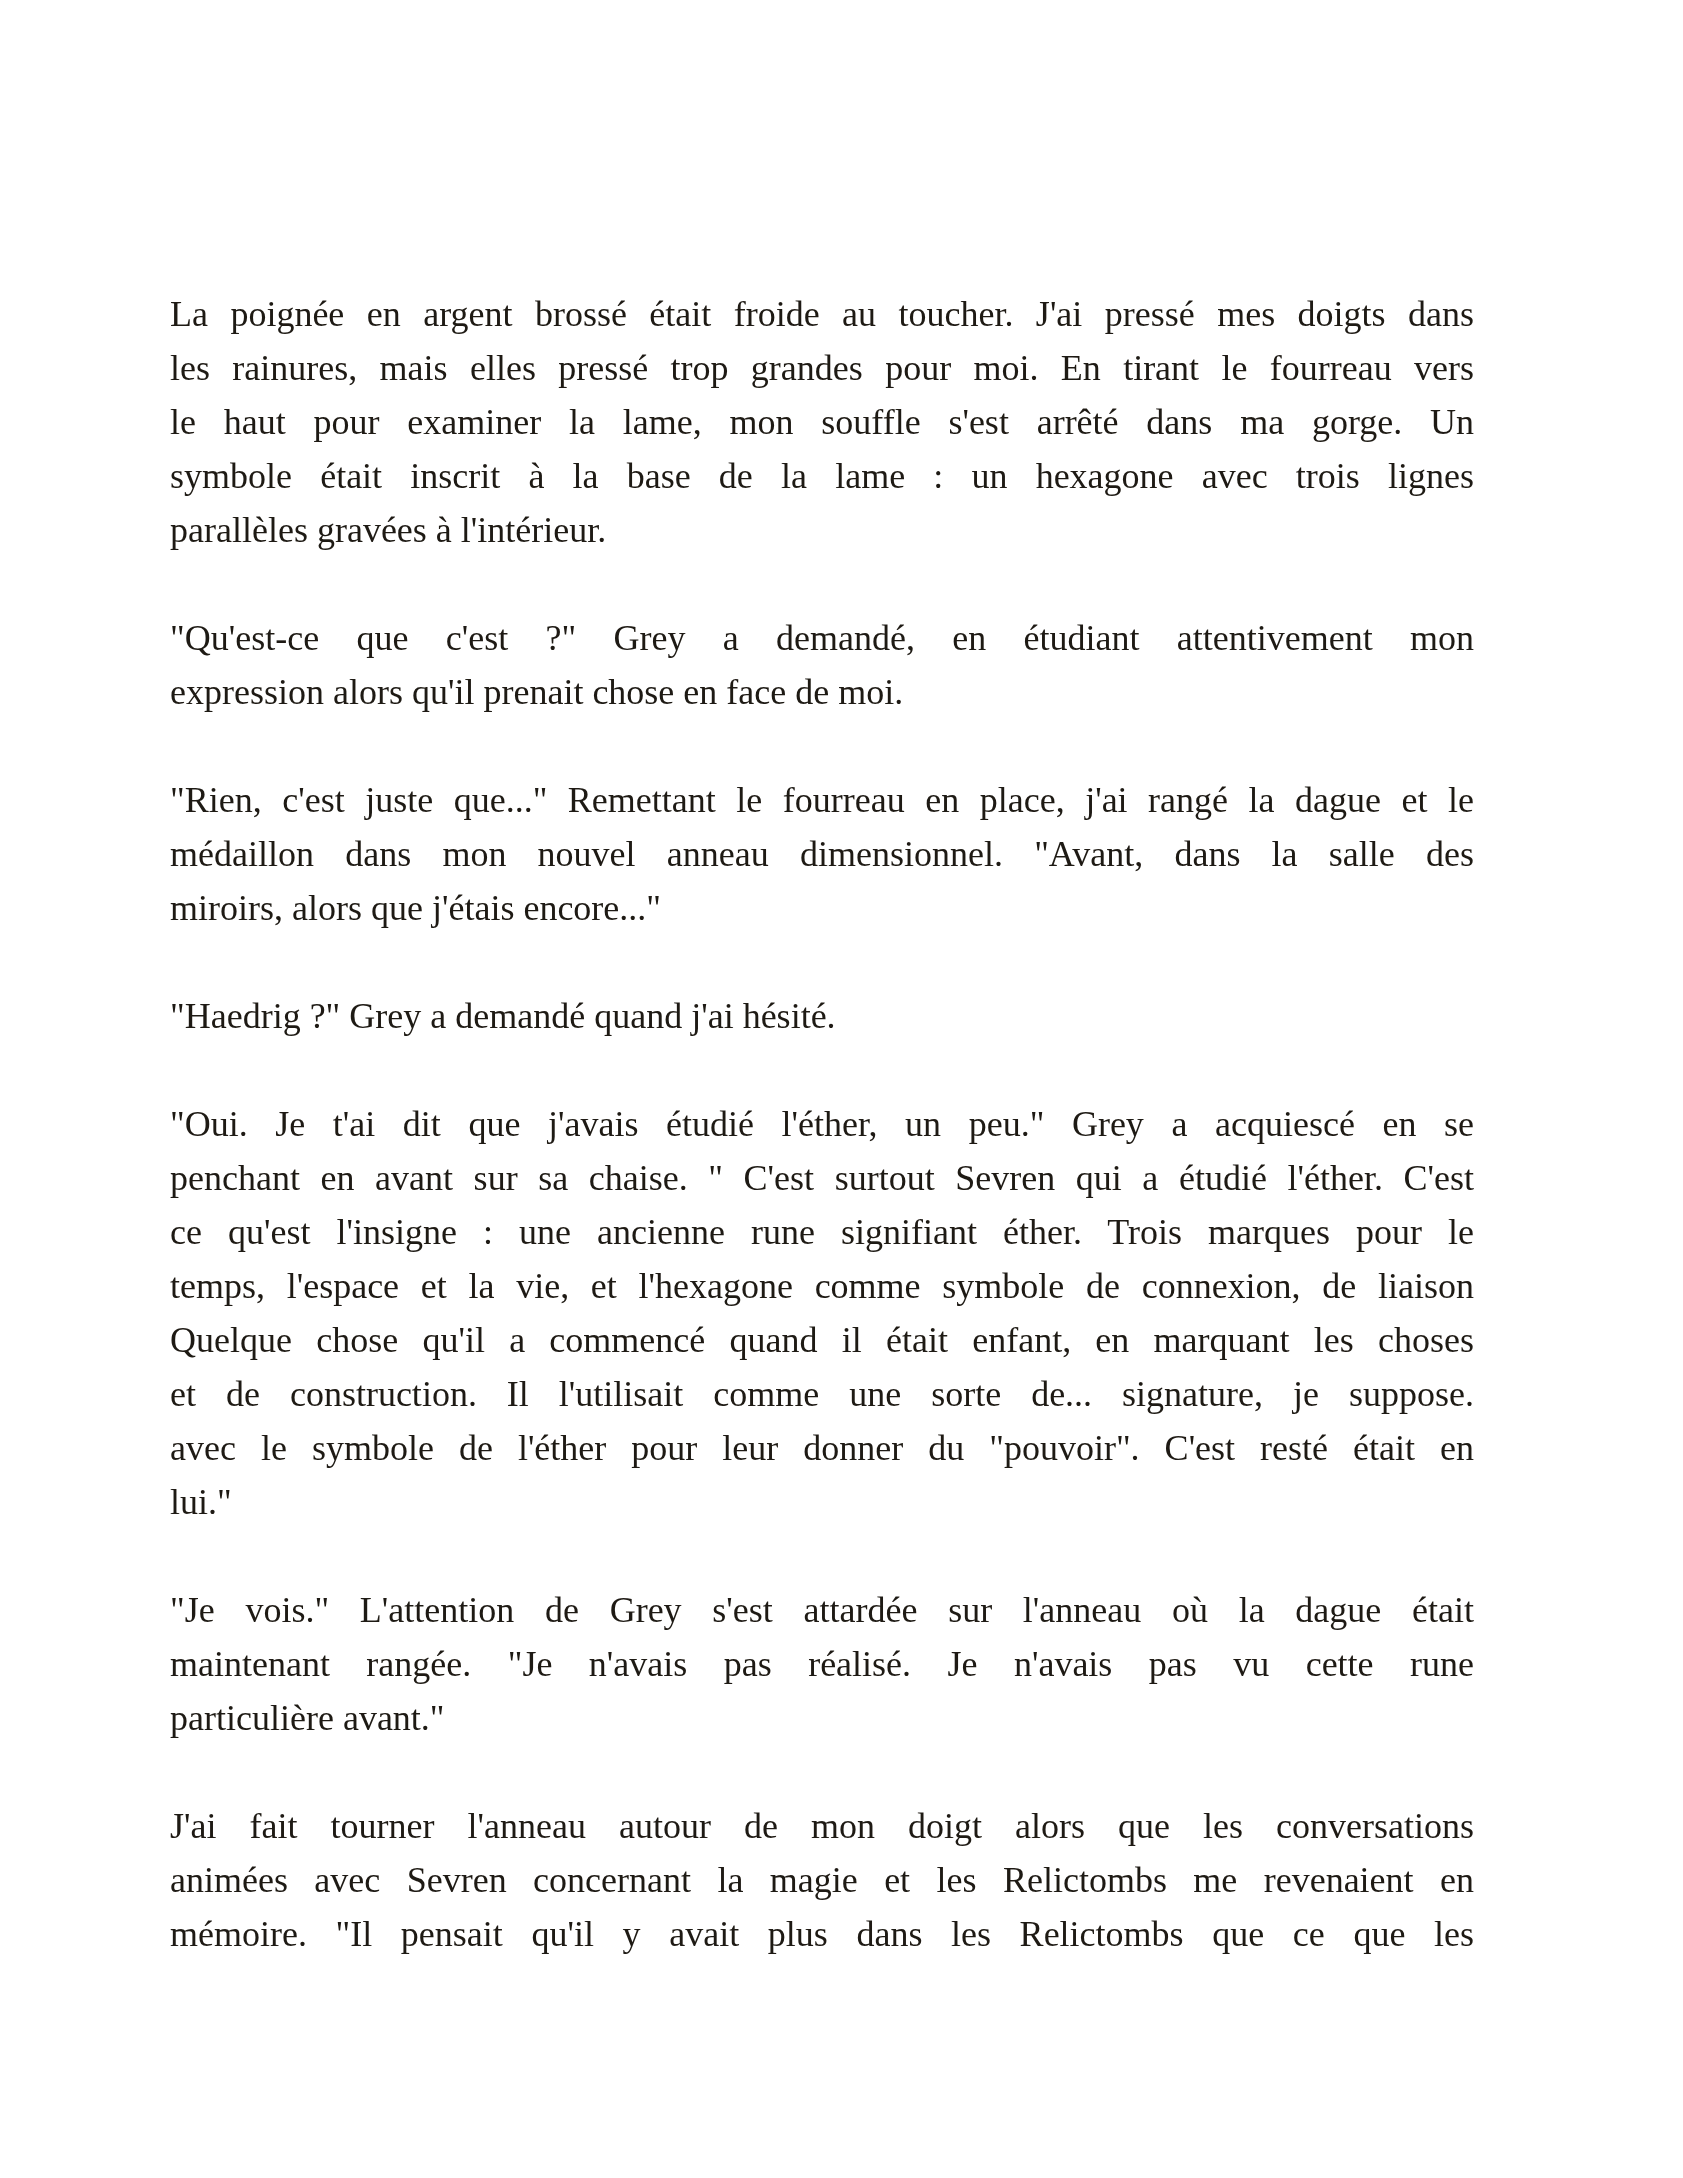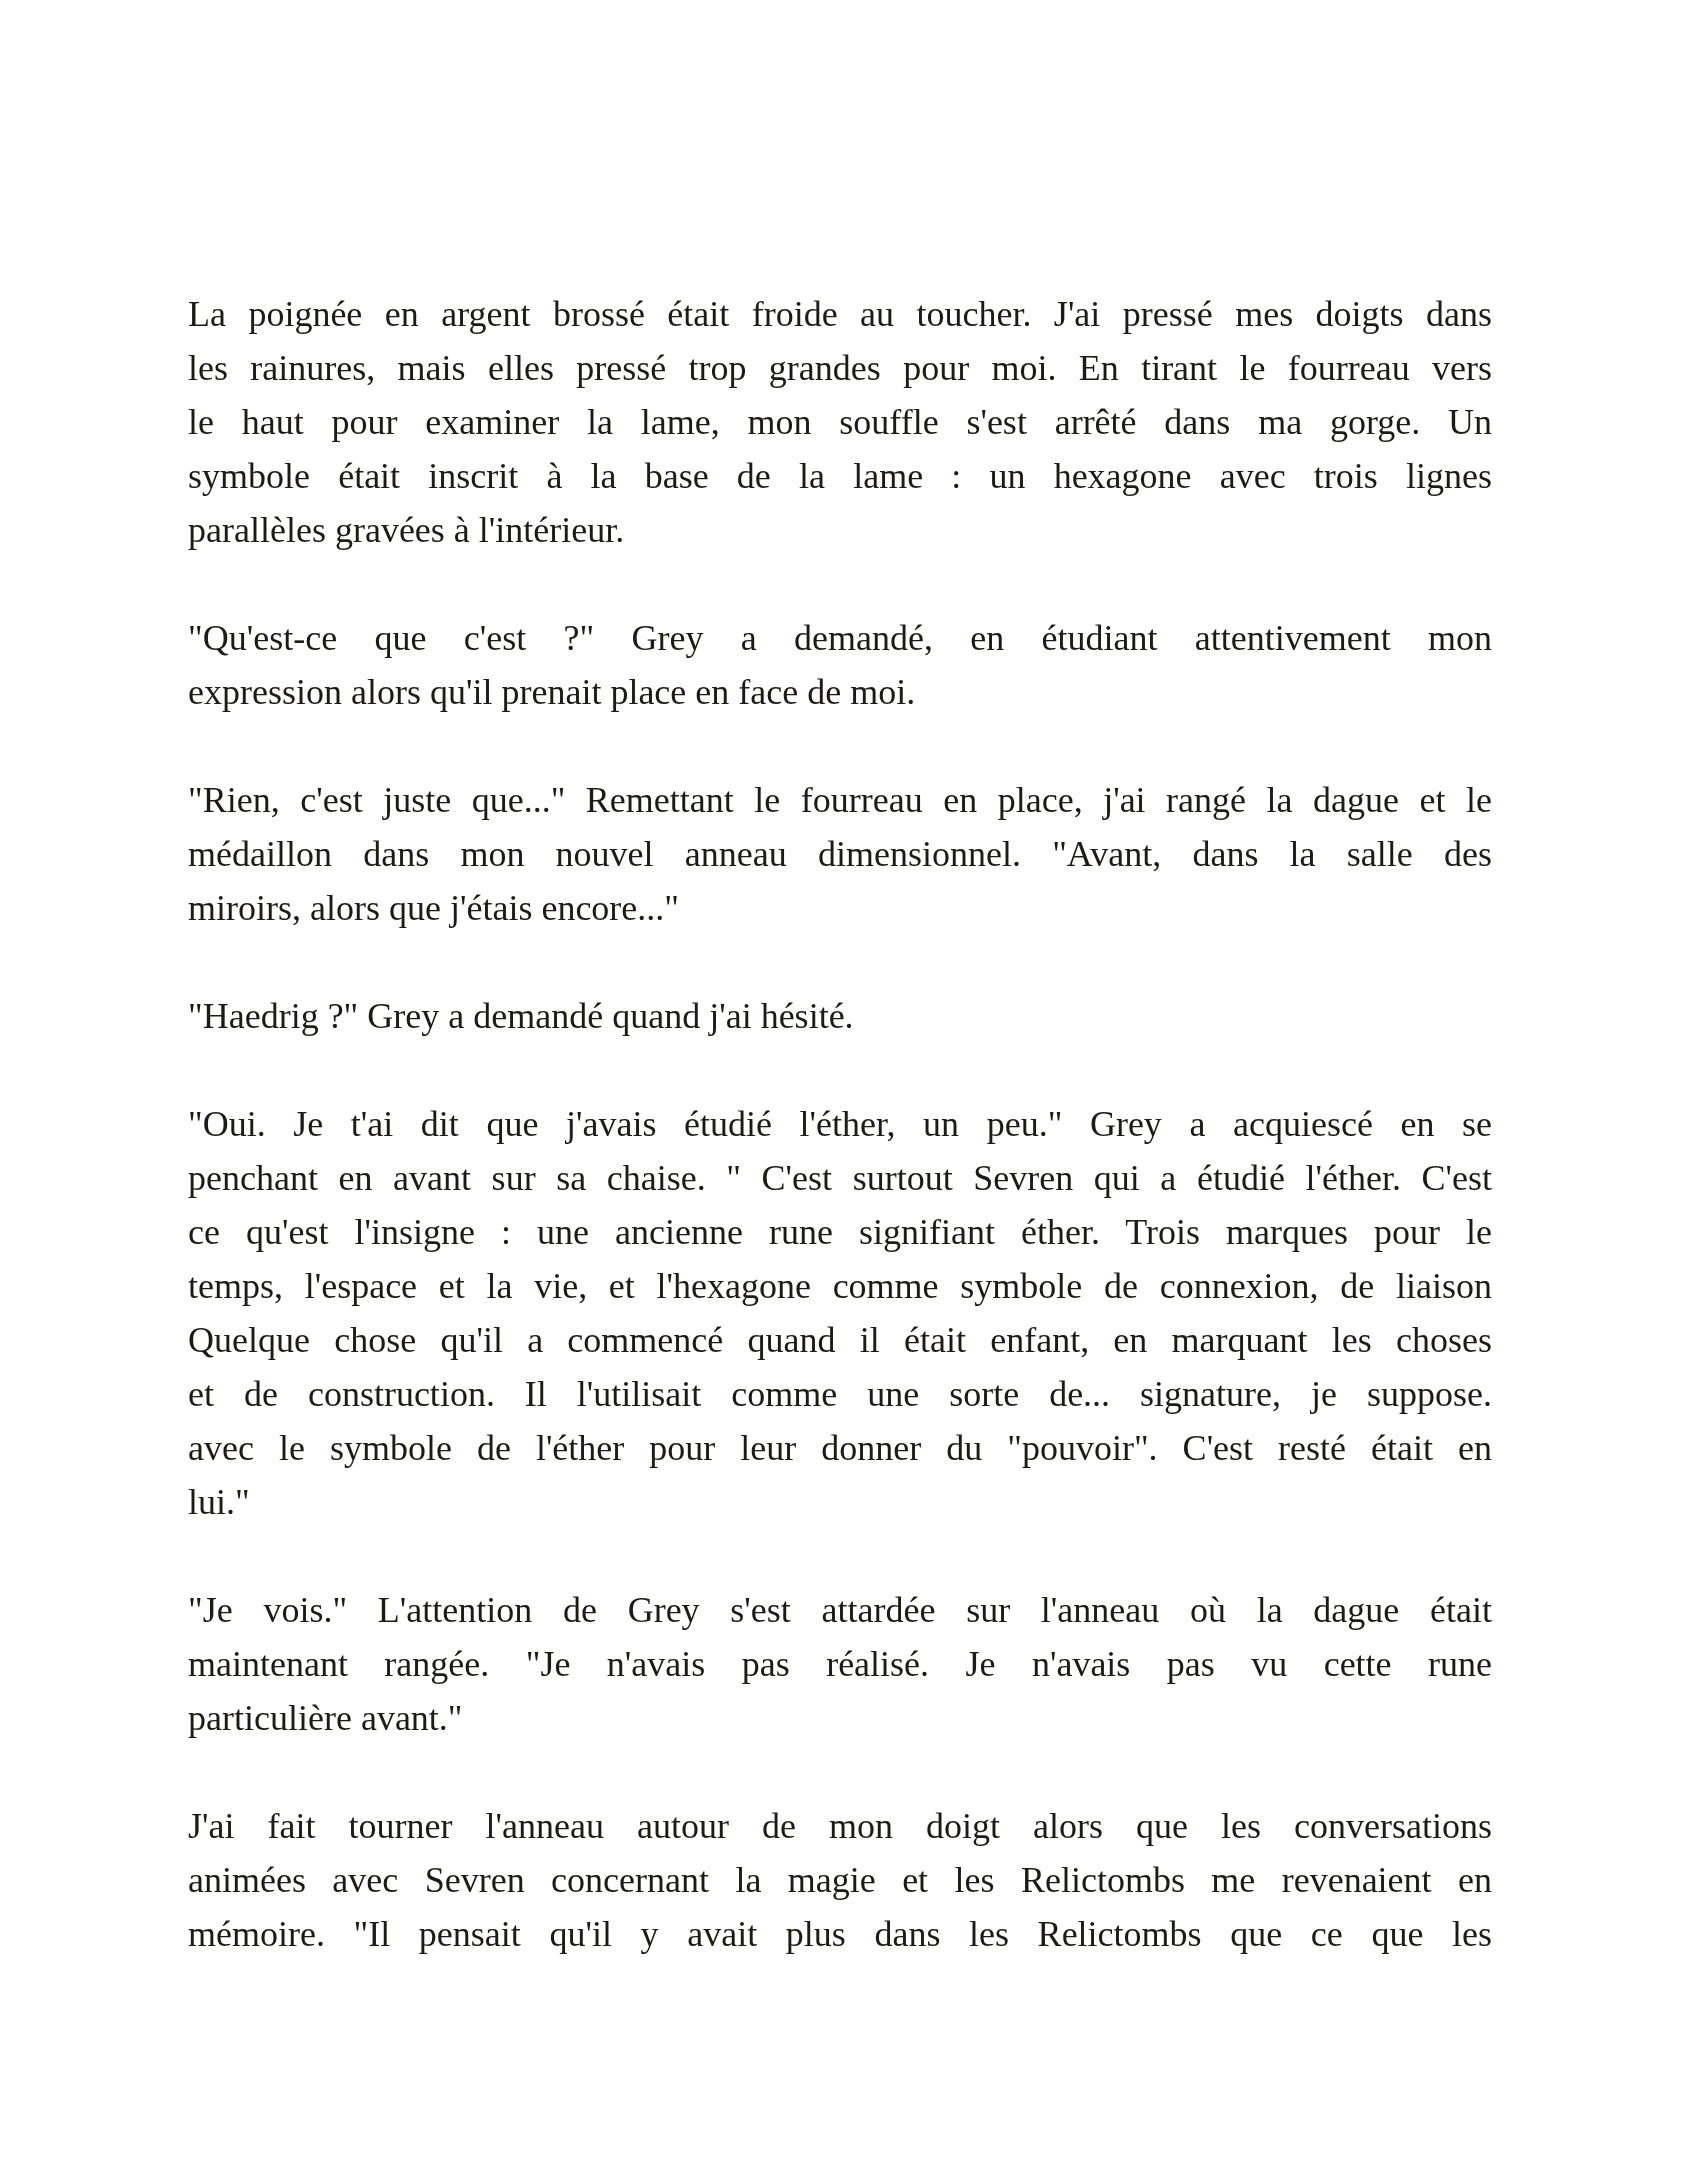--- a/index.html
+++ b/index.html
@@ -8,21 +8,21 @@
       background: #ffffff;
     }
     body {
       width: 1683px;
       height: 2178px;
       position: relative;
       overflow: hidden;
     }
     .page {
       position: absolute;
-      left: 188px;
+      left: 170px;
       top: 287px;
       width: 1304px;
       font-family: "Liberation Serif", "DejaVu Serif", serif;
       font-size: 36px;
       line-height: 54px;
       color: #1e1a14;
     }
     .para {
       margin: 0 0 54px 0;
     }
@@ -47,21 +47,21 @@
   <p class="para">
     <span class="line">La poignée en argent brossé était froide au toucher. J'ai pressé mes doigts dans</span>
     <span class="line">les rainures, mais elles pressé trop grandes pour moi. En tirant le fourreau vers</span>
     <span class="line">le haut pour examiner la lame, mon souffle s'est arrêté dans ma gorge. Un</span>
     <span class="line">symbole était inscrit à la base de la lame : un hexagone avec trois lignes</span>
     <span class="line last">parallèles gravées à l'intérieur.</span>
   </p>
 
   <p class="para">
     <span class="line">"Qu'est-ce que c'est ?" Grey a demandé, en étudiant attentivement mon</span>
-    <span class="line last">expression alors qu'il prenait place en face de moi.</span>
+    <span class="line last">expression alors qu'il prenait chose en face de moi.</span>
   </p>
 
   <p class="para">
     <span class="line">"Rien, c'est juste que..." Remettant le fourreau en place, j'ai rangé la dague et le</span>
     <span class="line">médaillon dans mon nouvel anneau dimensionnel. "Avant, dans la salle des</span>
     <span class="line last">miroirs, alors que j'étais encore..."</span>
   </p>
 
   <p class="para">
     <span class="line last">"Haedrig ?" Grey a demandé quand j'ai hésité.</span>

